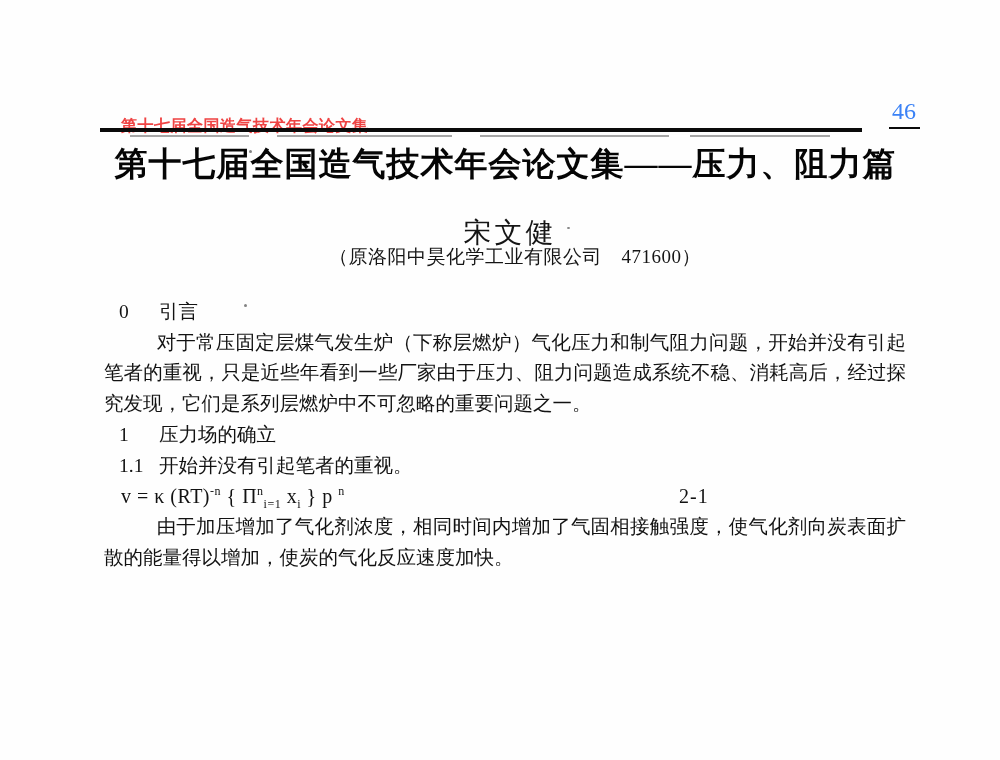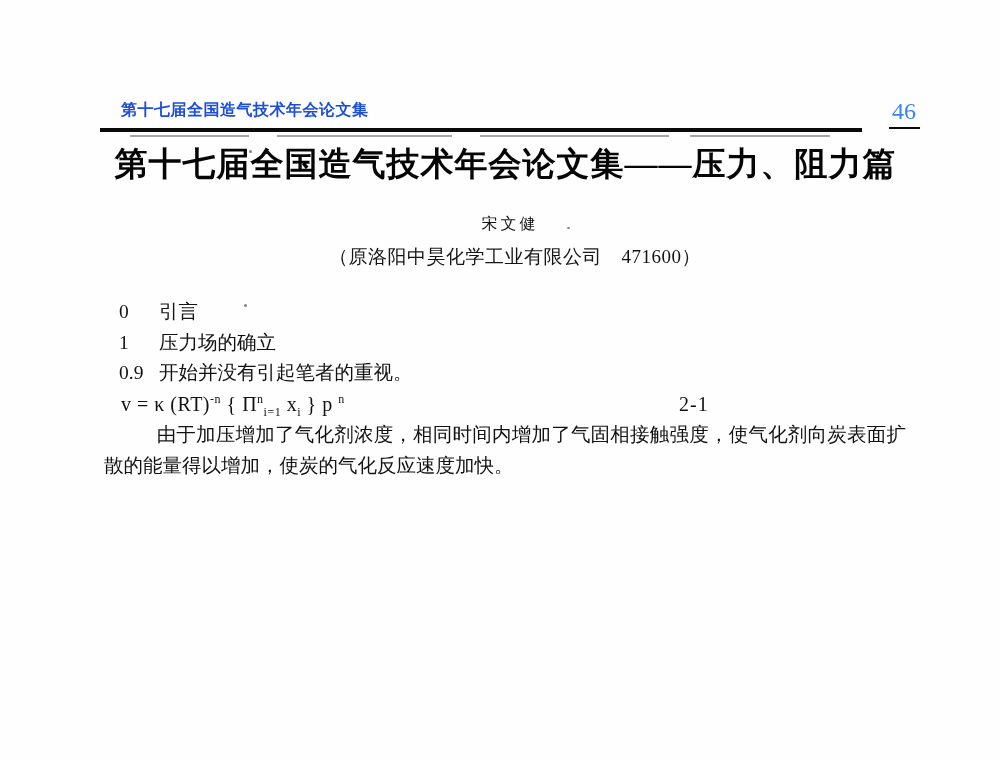--- a/index.html
+++ b/index.html
@@ -9,27 +9,27 @@
     width: 1000px;
     height: 760px;
     background: #fefefe;
     overflow: hidden;
     color: #151515;
     font-family: "Liberation Serif", "DejaVu Serif", serif;
   }
   
   .running-header {
     position: absolute;
-    top: 100px;
+    top: 116px;
     left: 121px;
     font-size: 16px;
     font-weight: 700;
     letter-spacing: 0.5px;
     white-space: nowrap;
-    color: #1d4ed8;
+    color: #ef4444;
   }
   .page-number {
     position: absolute;
     top: 98px;
     left: 892px;
     font-size: 24px;
     font-weight: 400;
     color: #3b82f6;
   }
   .rule-main {
@@ -74,21 +74,21 @@
     letter-spacing: 1px;
     white-space: nowrap;
     color: #050505;
   }
   .author {
     position: absolute;
     top: 214px;
     left: 100px;
     width: 820px;
     text-align: center;
-    font-size: 16px;
+    font-size: 28px;
     letter-spacing: 3px;
   }
   .affiliation {
     position: absolute;
     top: 244px;
     left: 110px;
     width: 810px;
     text-align: center;
     font-size: 19px;
     letter-spacing: 0.5px;
@@ -153,27 +153,28 @@
   <h1 class="title">第十七届全国造气技术年会论文集——压力、阻力篇</h1>
   <div class="author">宋文健</div>
   <div class="affiliation">（原洛阳中昊化学工业有限公司　471600）</div>
 
   <div class="body">
 
     <div class="sec-heading">
       <span class="sec-num">0</span><span>引言</span>
     </div>
 
+    <p class="para">对于常压固定层煤气发生炉（下称层燃炉）气化压力和制气阻力问题，开始并没有引起笔者的重视，只是近些年看到一些厂家由于压力、阻力问题造成系统不稳、消耗高后，经过探究发现，它们是系列层燃炉中不可忽略的重要问题之一。</p>
 
     <div class="sec-heading">
       <span class="sec-num">1</span><span>压力场的确立</span>
     </div>
 
     <div class="sec-heading">
-      <span class="sec-num">0.9</span><span>开始并没有引起笔者的重视。</span>
+      <span class="sec-num">1.1</span><span>开始并没有引起笔者的重视。</span>
     </div>
 
 
     <div class="eq-line">
       <span class="formula"><span>v = κ (RT)</span><sup>-n</sup><span> { Π</span><sup>n</sup><sub>i=1</sub><span> x</span><sub>i</sub><span> } p </span><sup>n</sup></span>
       <span class="eq-label">2-1</span>
     </div>
 
 
     <p class="para">由于加压增加了气化剂浓度，相同时间内增加了气固相接触强度，使气化剂向炭表面扩散的能量得以增加，使炭的气化反应速度加快。</p>

